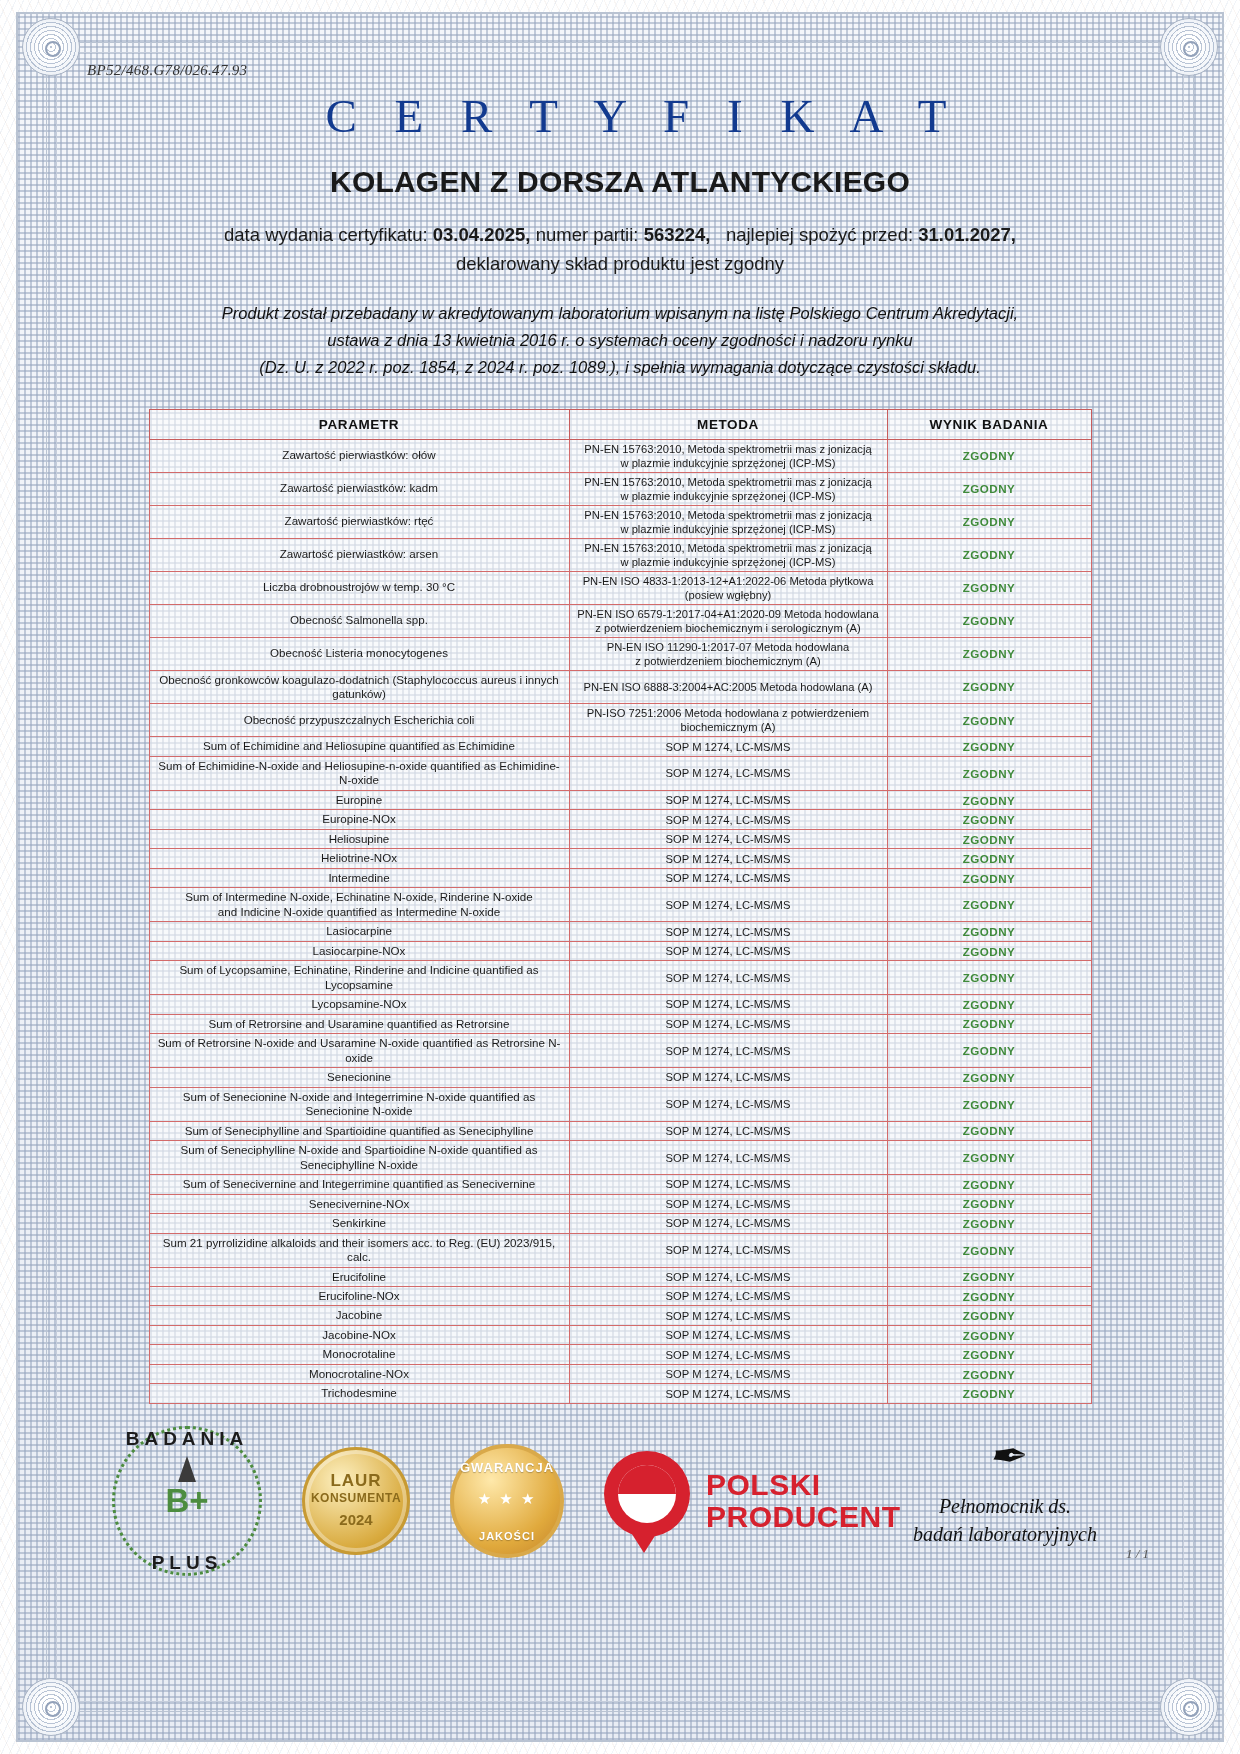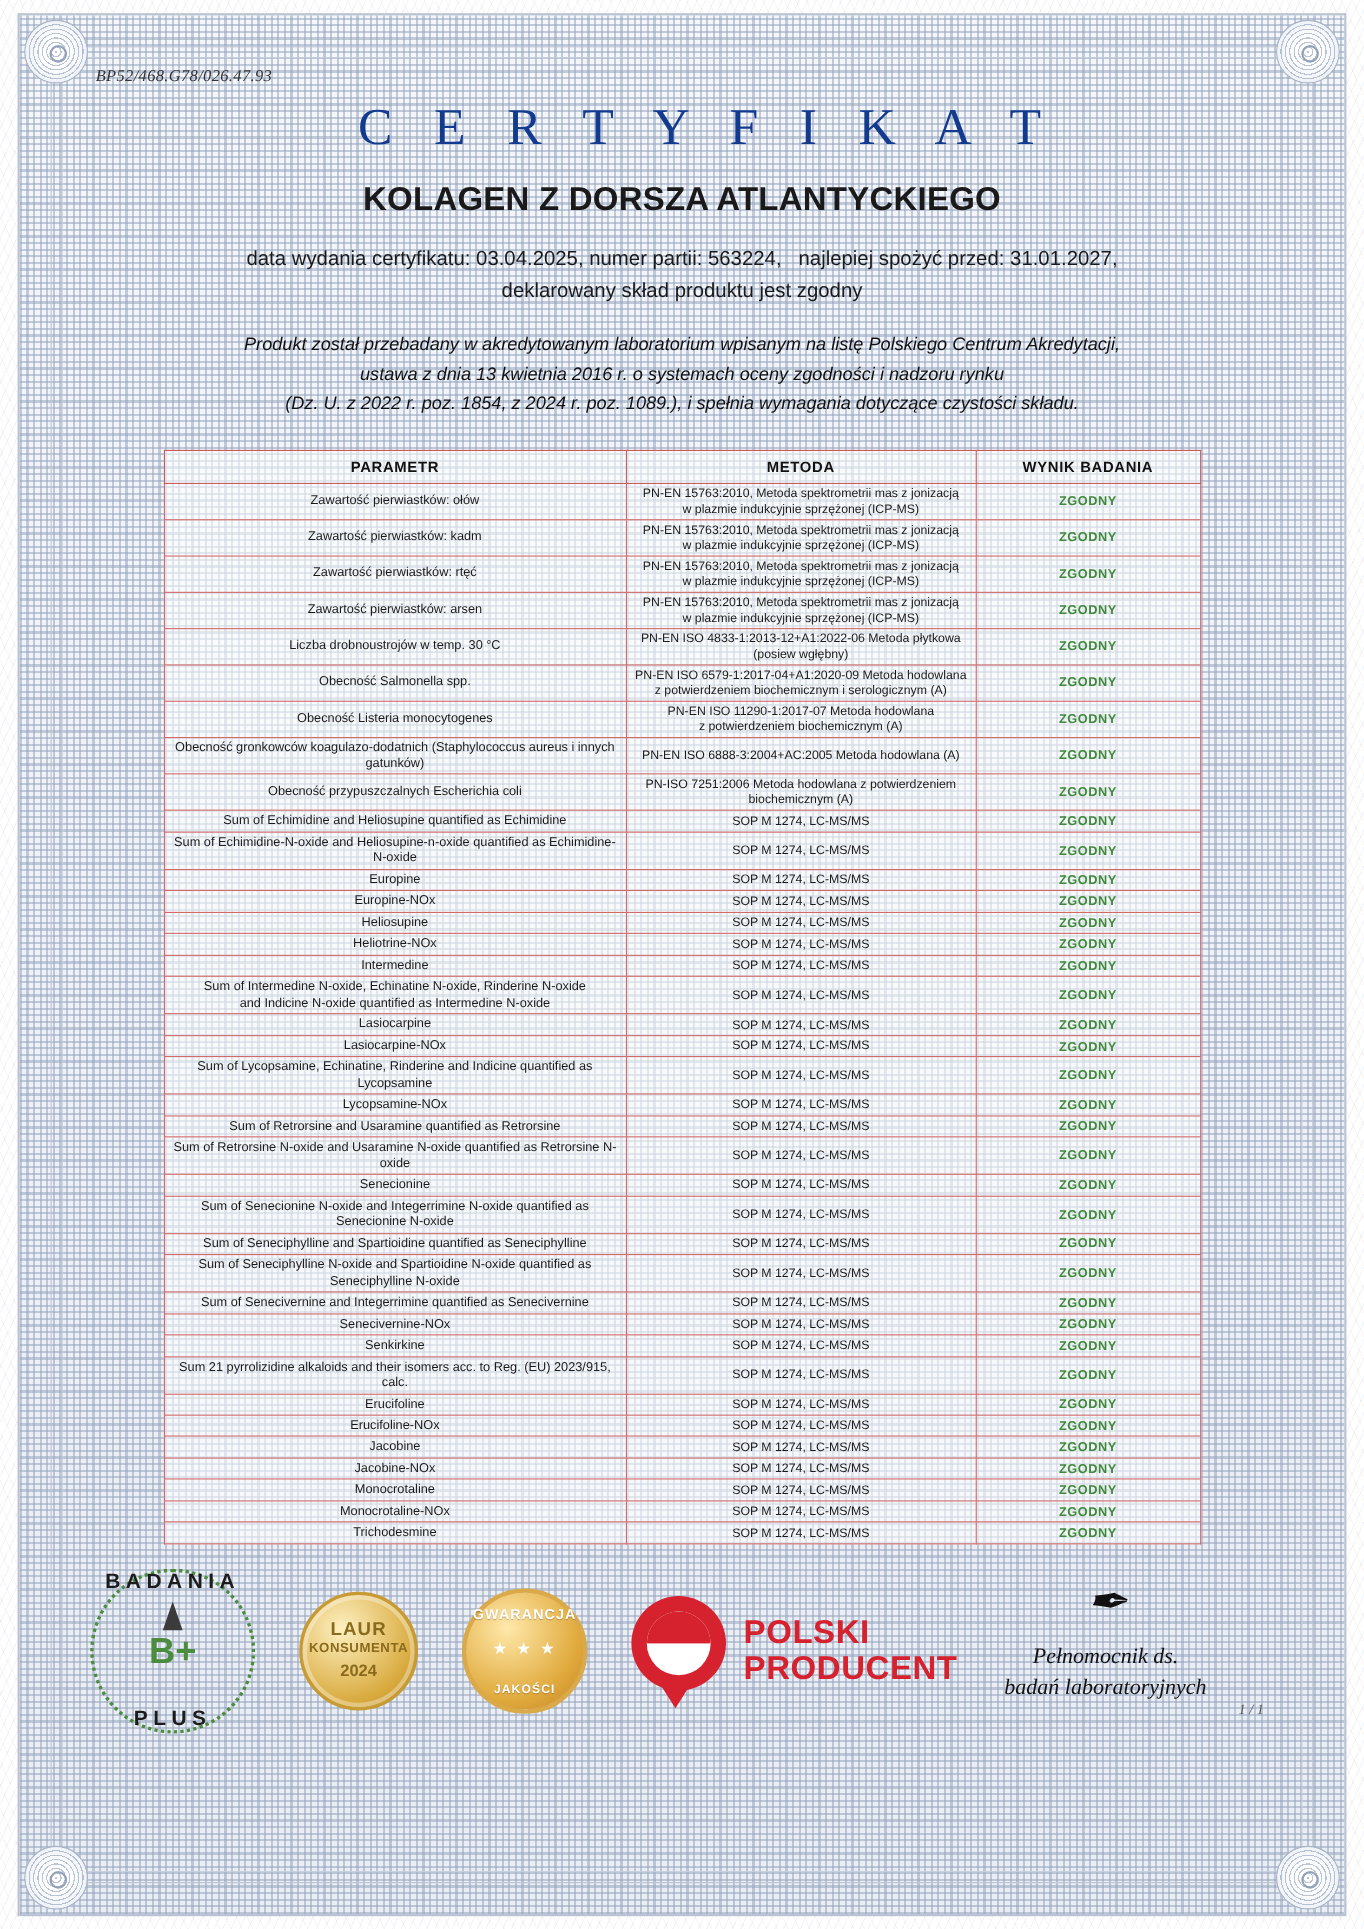--- a/index.html
+++ b/index.html
@@ -101,21 +101,21 @@
     color: #1a1a1a;
     margin: 22px 0 0 0;
     letter-spacing: .2px;
   }
   .meta-line {
     text-align: center;
     font-size: 18.5px;
     margin-top: 22px;
     line-height: 1.55;
   }
-  .meta-line b { font-weight: normal; }
+  .meta-line b { font-weight: bold; }
   .meta-line2 {
     text-align: center;
     font-size: 18.5px;
     line-height: 1.55;
   }
   .accred {
     text-align: center;
     font-style: italic;
     font-size: 16.5px;
     line-height: 1.62;
@@ -158,21 +158,21 @@
   }
 
   
   .footer {
     position: relative;
     margin-top: 16px;
     height: 160px;
   }
   .badges {
     position: absolute;
-    left: 7px; top: 6px;
+    left: 37px; top: 6px;
     display: flex;
     align-items: center;
     gap: 40px;
   }
   .badge { position: relative; }
 
   
   .badge-bplus { width: 150px; height: 150px; }
   .bp-ring {
     position: absolute; inset: 0;

